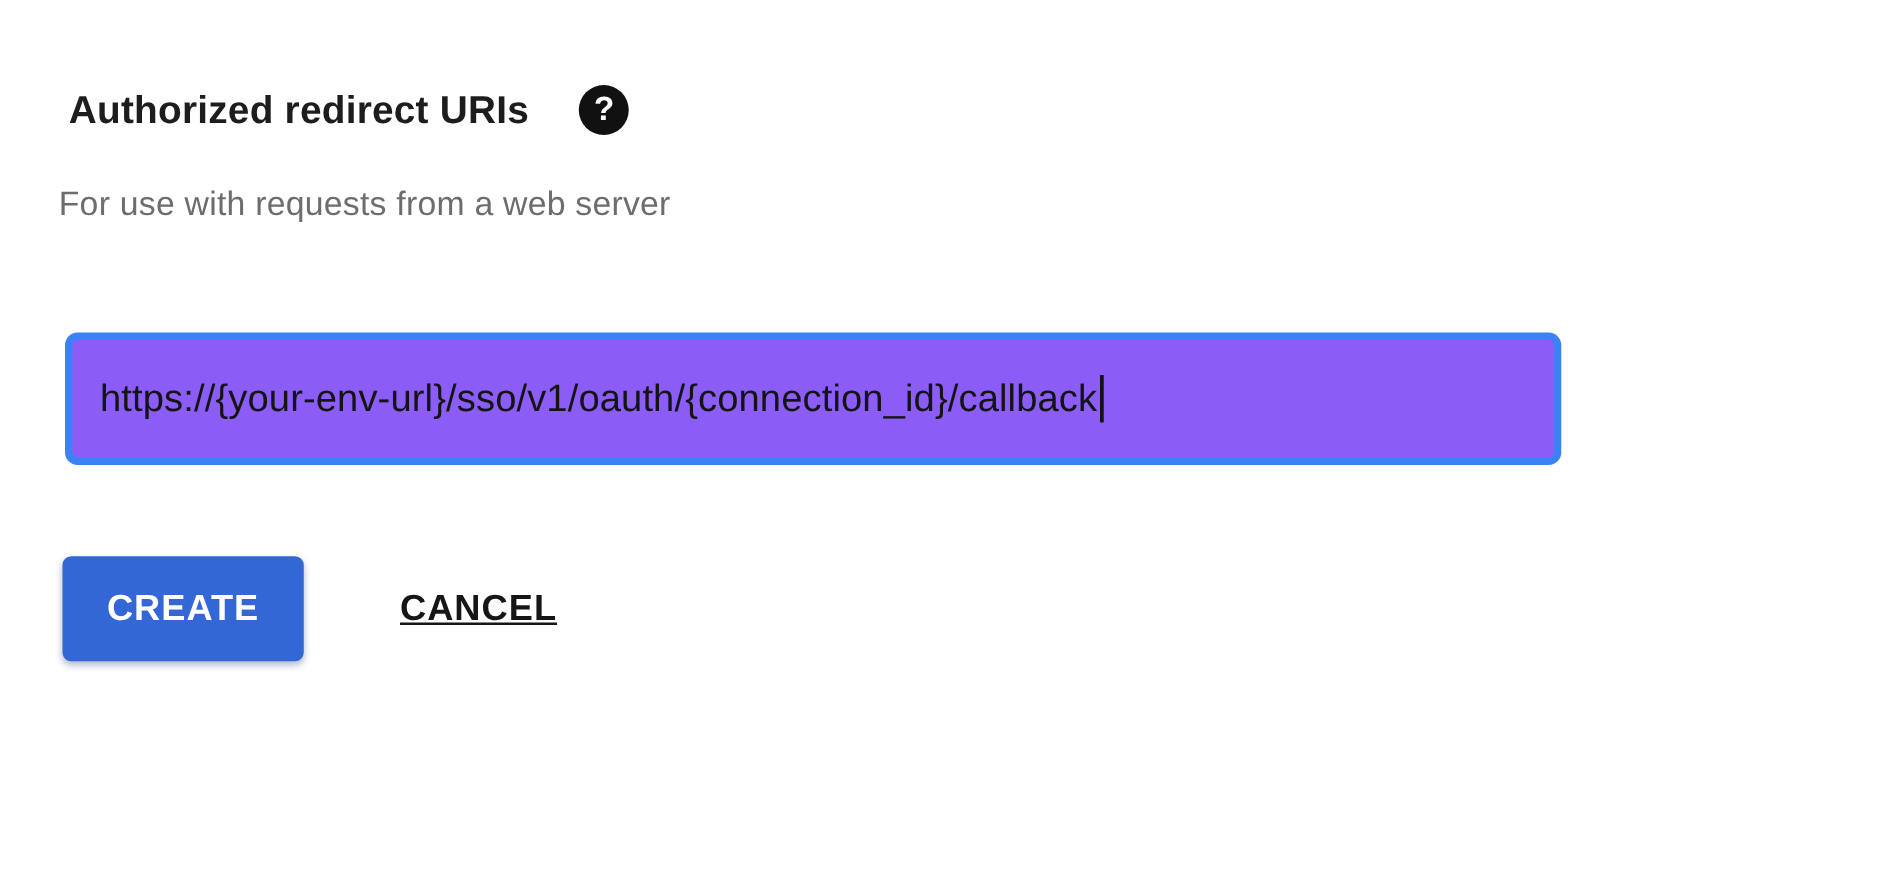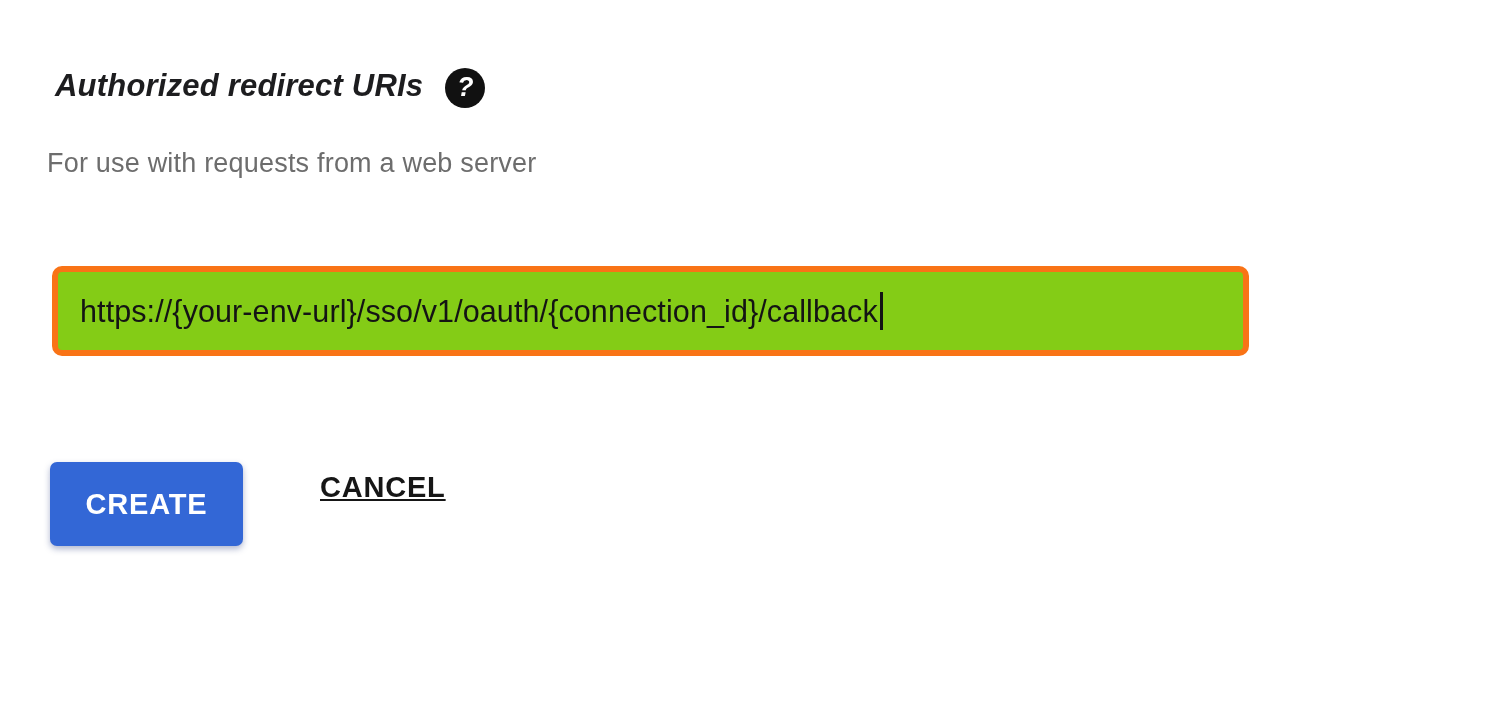--- a/index.html
+++ b/index.html
@@ -18,22 +18,22 @@
     height: 704px;
     background: #ffffff;
   }
 
   
   .heading-row {
     position: absolute;
     left: 55px;
     top: 68px;
     display: flex;
-    gap: 22px;
-    font-style: italic;
+    align-items: center;
+    gap: 40px;
   }
 
   .page-title {
     font-size: 31px;
     font-weight: 700;
     color: #1d1d1f;
     letter-spacing: 0.2px;
   }
 
   .help-icon {
@@ -61,23 +61,23 @@
     color: #6d6d6d;
     letter-spacing: 0.2px;
   }
 
   
   .uri-input {
     position: absolute;
     left: 52px;
     top: 266px;
     width: 1197px;
-    height: 90px;
-    background: #84cc16;
-    border: 6px solid #f97316;
+    height: 106px;
+    background: #8b5cf6;
+    border: 6px solid #3b82f6;
     border-radius: 10px;
     display: flex;
     align-items: center;
     padding-left: 22px;
     cursor: text;
   }
 
   .uri-value {
     font-size: 30.5px;
     color: #141414;
@@ -106,21 +106,20 @@
     color: #ffffff;
     font-family: "Liberation Sans", sans-serif;
     font-size: 29px;
     font-weight: 700;
     letter-spacing: 0.8px;
     cursor: pointer;
     box-shadow: 0 3px 6px rgba(30, 50, 120, 0.35);
     display: flex;
     align-items: center;
     justify-content: center;
-    margin-top: 17px;
   }
 
   .cancel-button {
     position: absolute;
     left: 310px;
     top: 445px;
     height: 84px;
     background: transparent;
     border: none;
     color: #161616;

